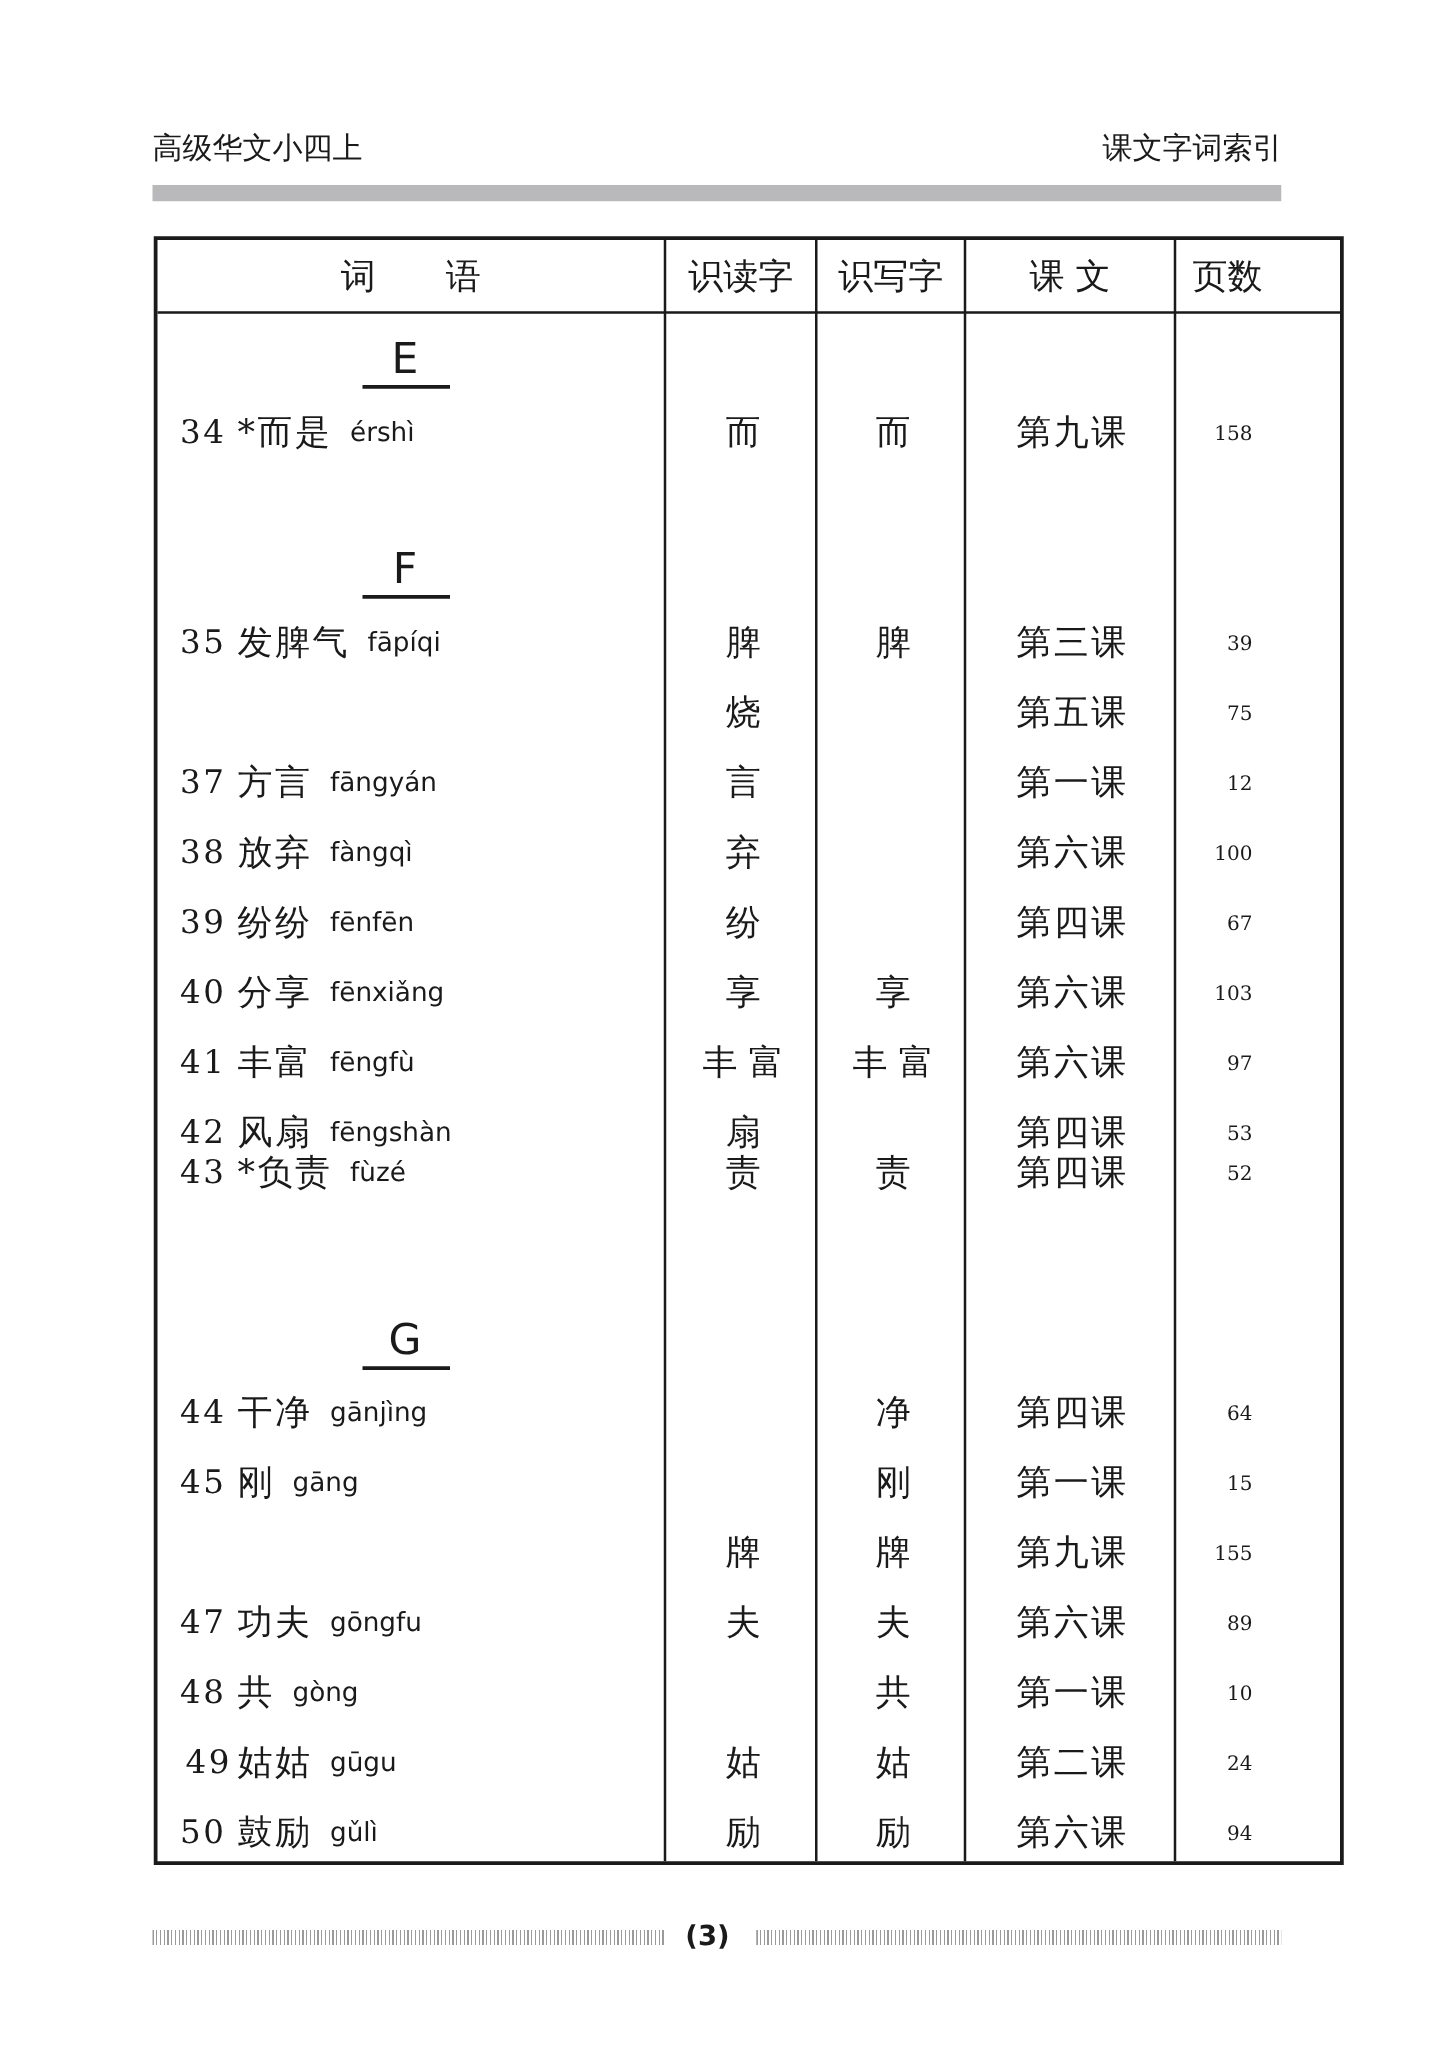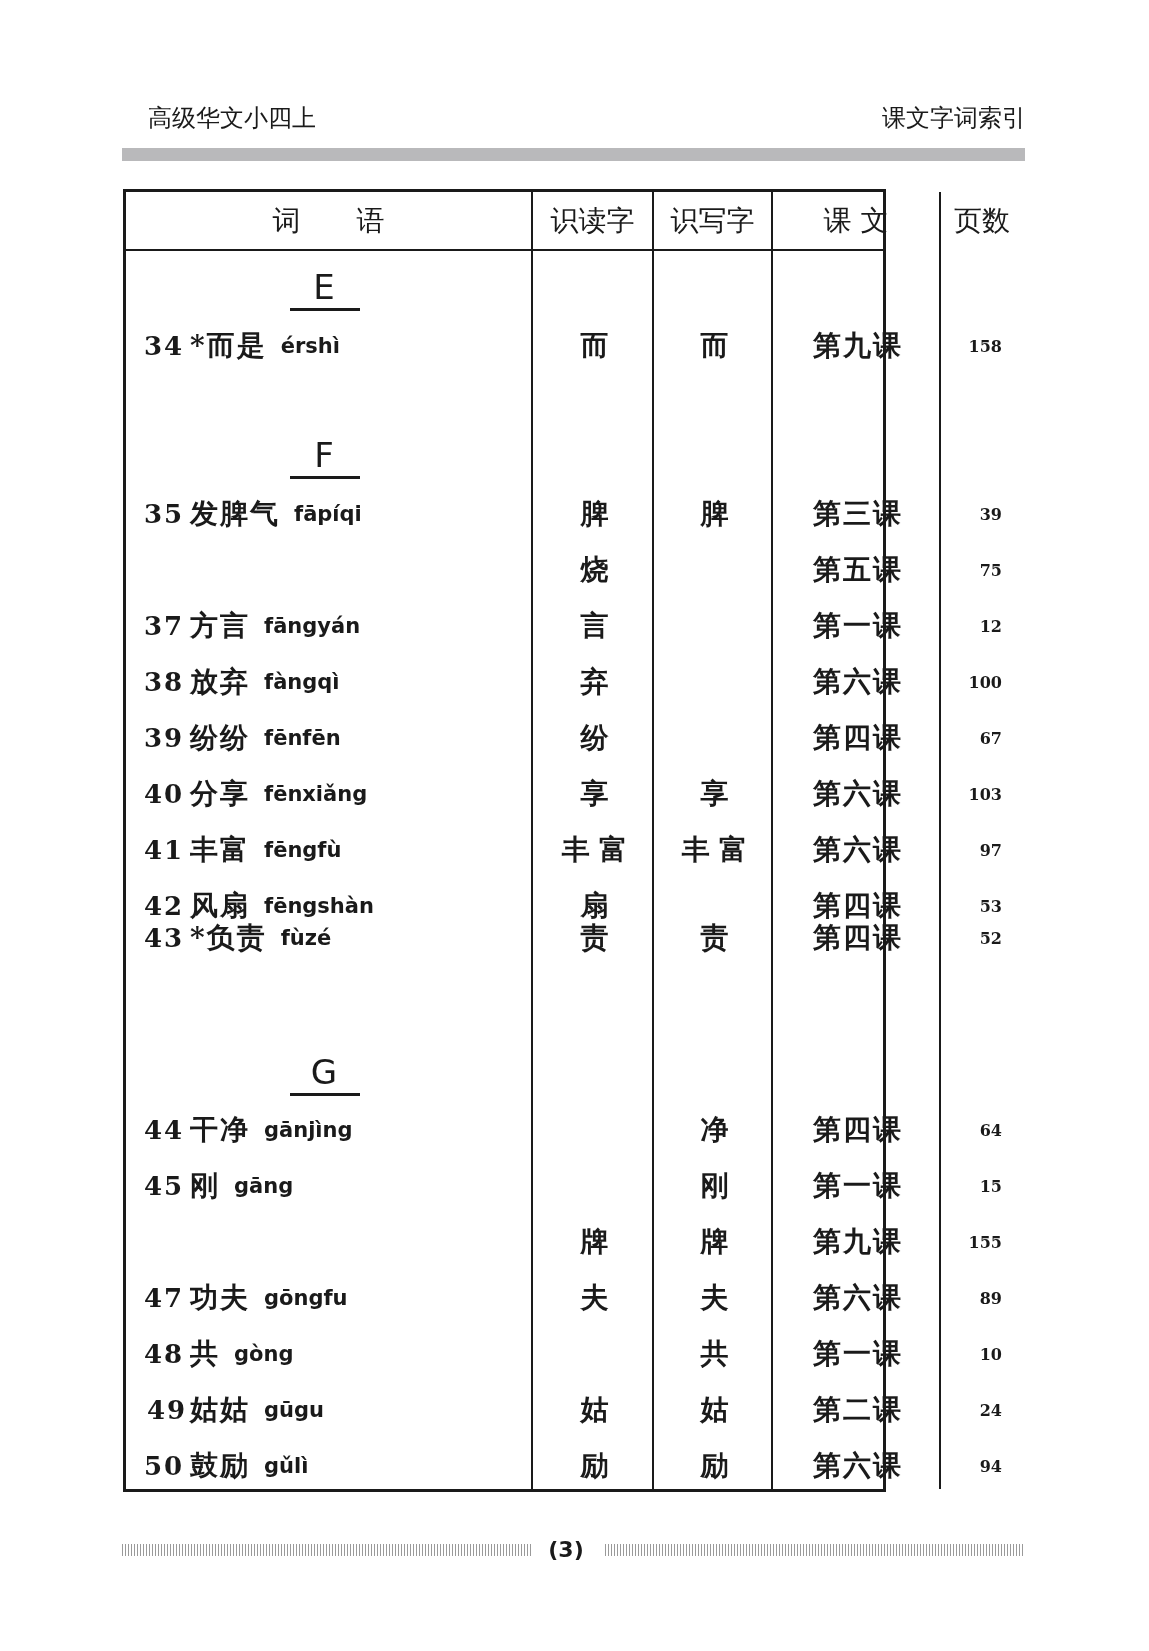--- a/index.html
+++ b/index.html
@@ -1,35 +1,35 @@
 <!DOCTYPE html>
 <html><head>
 <meta charset="utf-8">
 <style>
   html, body { margin: 0; padding: 0; background: #ffffff; }
   body { width: 1149px; height: 1651px; position: relative; overflow: hidden;
          font-family: "DejaVu Serif", "Liberation Serif", serif; color: #1a1a1a; }
   .running-head { position: absolute; top: 104px; font-family: "DejaVu Sans", "Liberation Sans", sans-serif;
-                  font-size: 24px; line-height: 28px; color: #1a1a1a; letter-spacing: 0px; margin-left: 26px; }
+                  font-size: 24px; line-height: 28px; color: #1a1a1a; letter-spacing: 0px; }
   .rh-left { left: 122px; }
   .rh-right { right: 123px; }
   .head-bar { position: absolute; left: 122px; width: 903px; top: 148px; height: 13px; background: #b9b9bb; }
 
-  .tbl { position: absolute; left: 123px; top: 189px; width: 763px; height: 1303px;
+  .tbl { position: absolute; left: 123px; top: 189px; width: 952px; height: 1303px;
          border: 3px solid #1a1a1a; box-sizing: border-box; }
   .vline { position: absolute; top: 0; bottom: 0; width: 2px; background: #1a1a1a; }
   .hline { position: absolute; left: 0; right: 0; top: 57px; height: 2px; background: #1a1a1a; }
   .th { position: absolute; top: 0; height: 57px; display: flex; align-items: center; justify-content: center;
         font-family: "DejaVu Sans", "Liberation Sans", sans-serif; font-size: 28px; color: #1a1a1a; white-space: pre; }
 
   .section-letter { position: absolute; width: 80px; text-align: center;
                     font-family: "DejaVu Sans", "Liberation Sans", sans-serif; font-size: 34px; line-height: 38px; color: #1a1a1a; }
   .section-underline { position: absolute; height: 3px; background: #1a1a1a; }
 
-  .row { position: absolute; left: 0; right: 0; height: 40px; font-weight: bold; }
+  .row { position: absolute; left: 0; right: 0; height: 40px; }
   .cell { position: absolute; top: 0; height: 40px; display: flex; align-items: center; white-space: pre; }
   .c-word { left: 18px; font-size: 27px; }
   .num { font-family: "DejaVu Serif", "Liberation Serif", serif; font-size: 26px; width: 46px; letter-spacing: 2px; }
   .hanzi { font-family: "DejaVu Serif", "Liberation Serif", serif; font-size: 28px; margin-right: 14px; letter-spacing: 2px; }
   .pinyin { font-family: "DejaVu Sans", "Liberation Sans", sans-serif; font-size: 21px; }
   .c-read { left: 408px; width: 121px; justify-content: center; font-size: 28px; }
   .c-write { left: 529px; width: 119px; justify-content: center; font-size: 28px; }
   .c-lesson { left: 648px; width: 168px; justify-content: center; font-size: 28px; letter-spacing: 2px; }
   .c-page { left: 816px; width: 82px; justify-content: flex-end; padding-right: 22px; box-sizing: border-box; font-size: 16px; }
 

